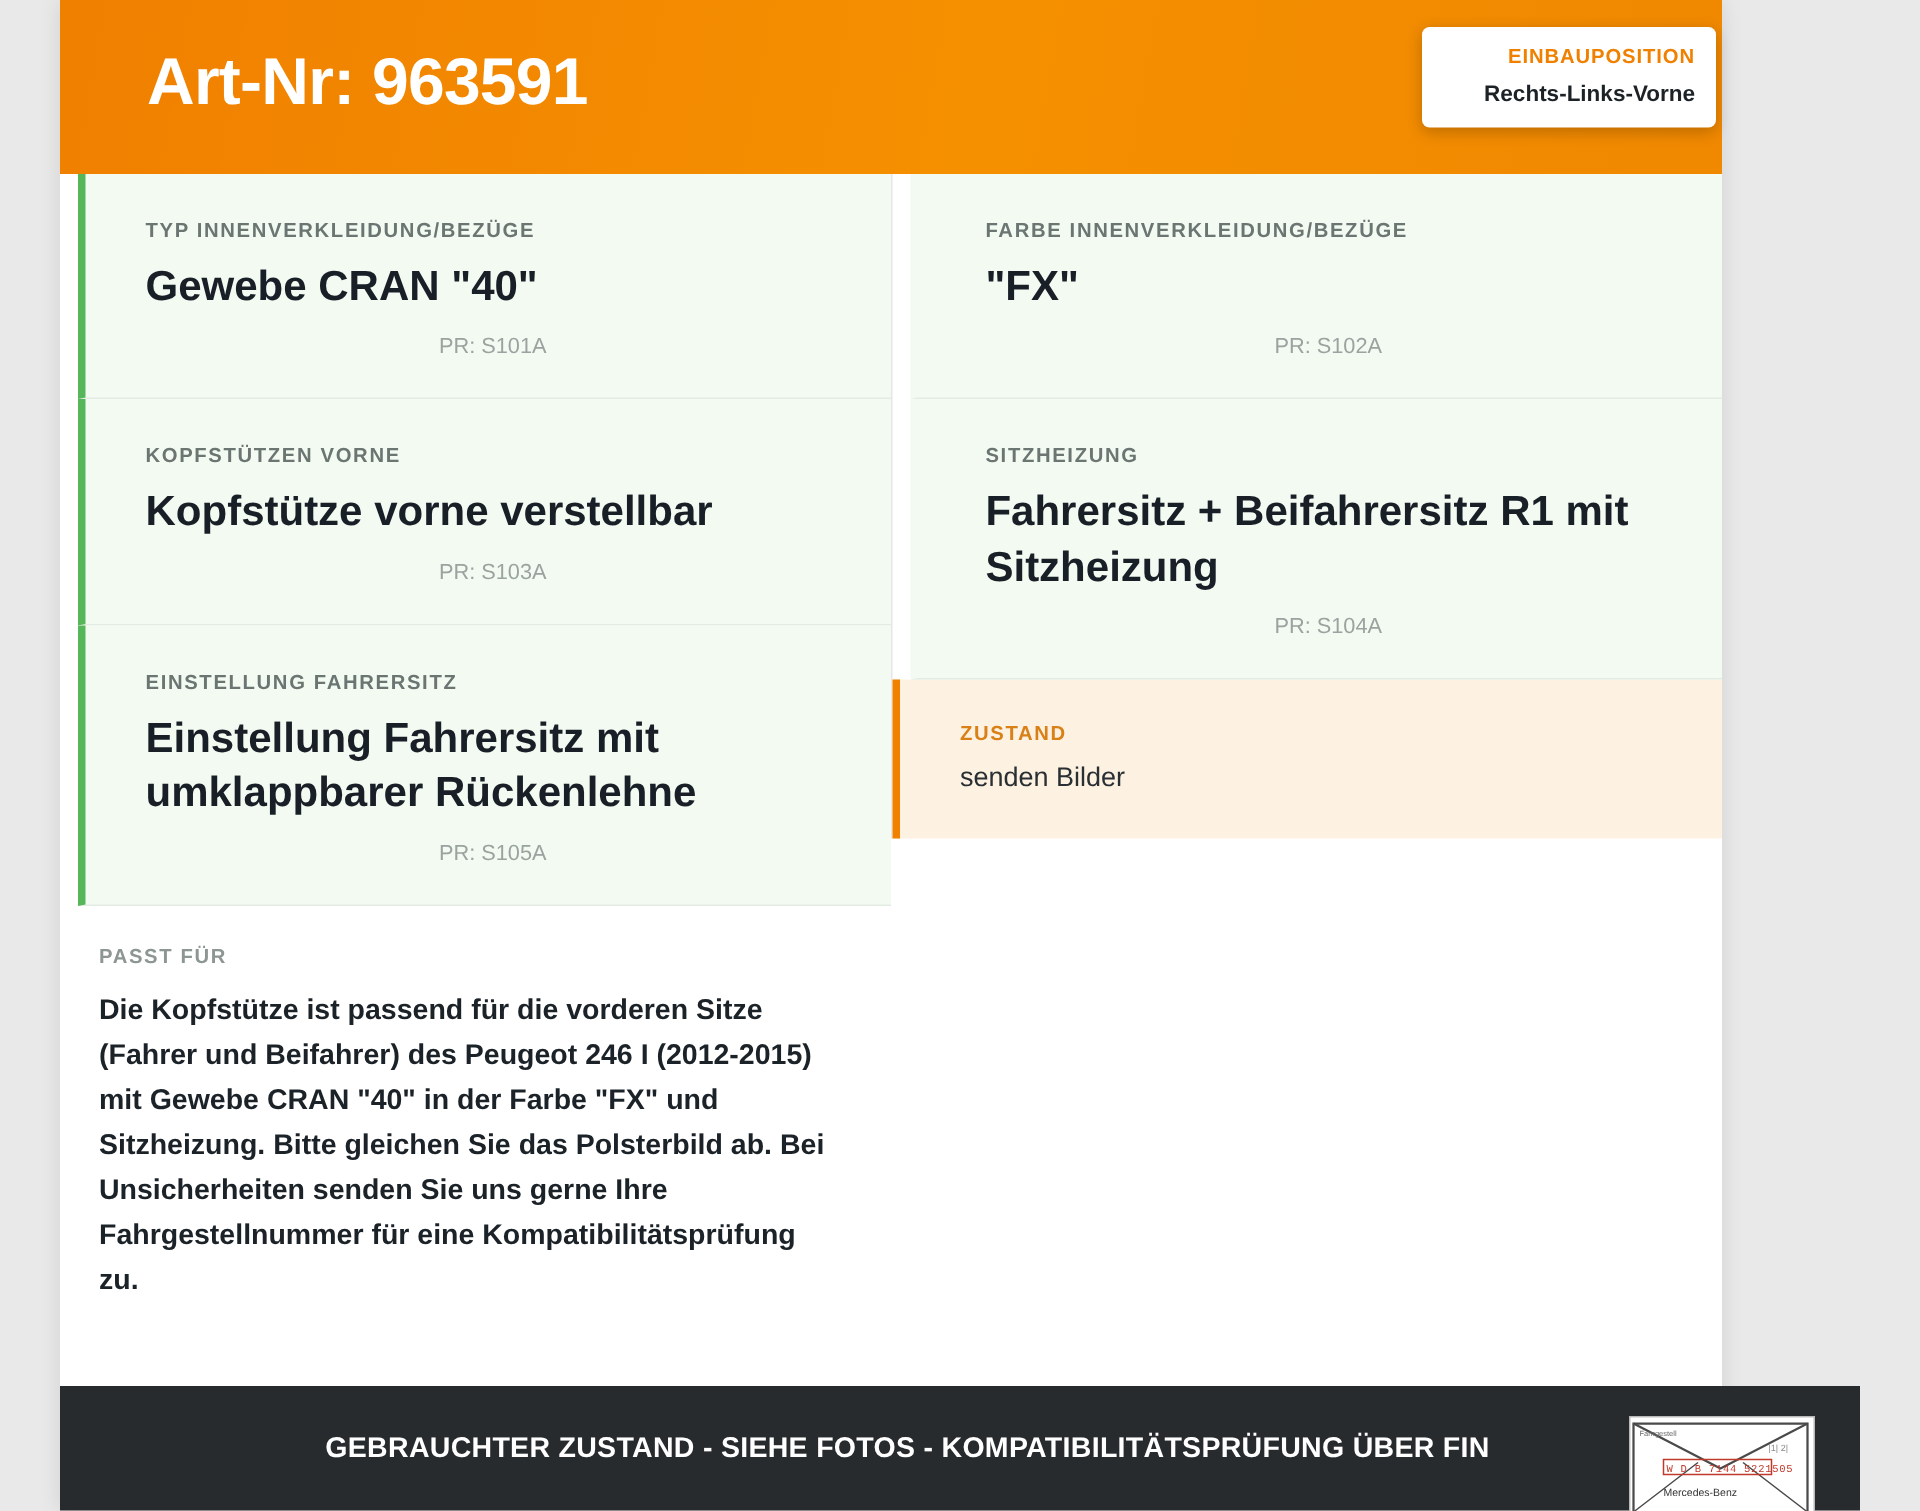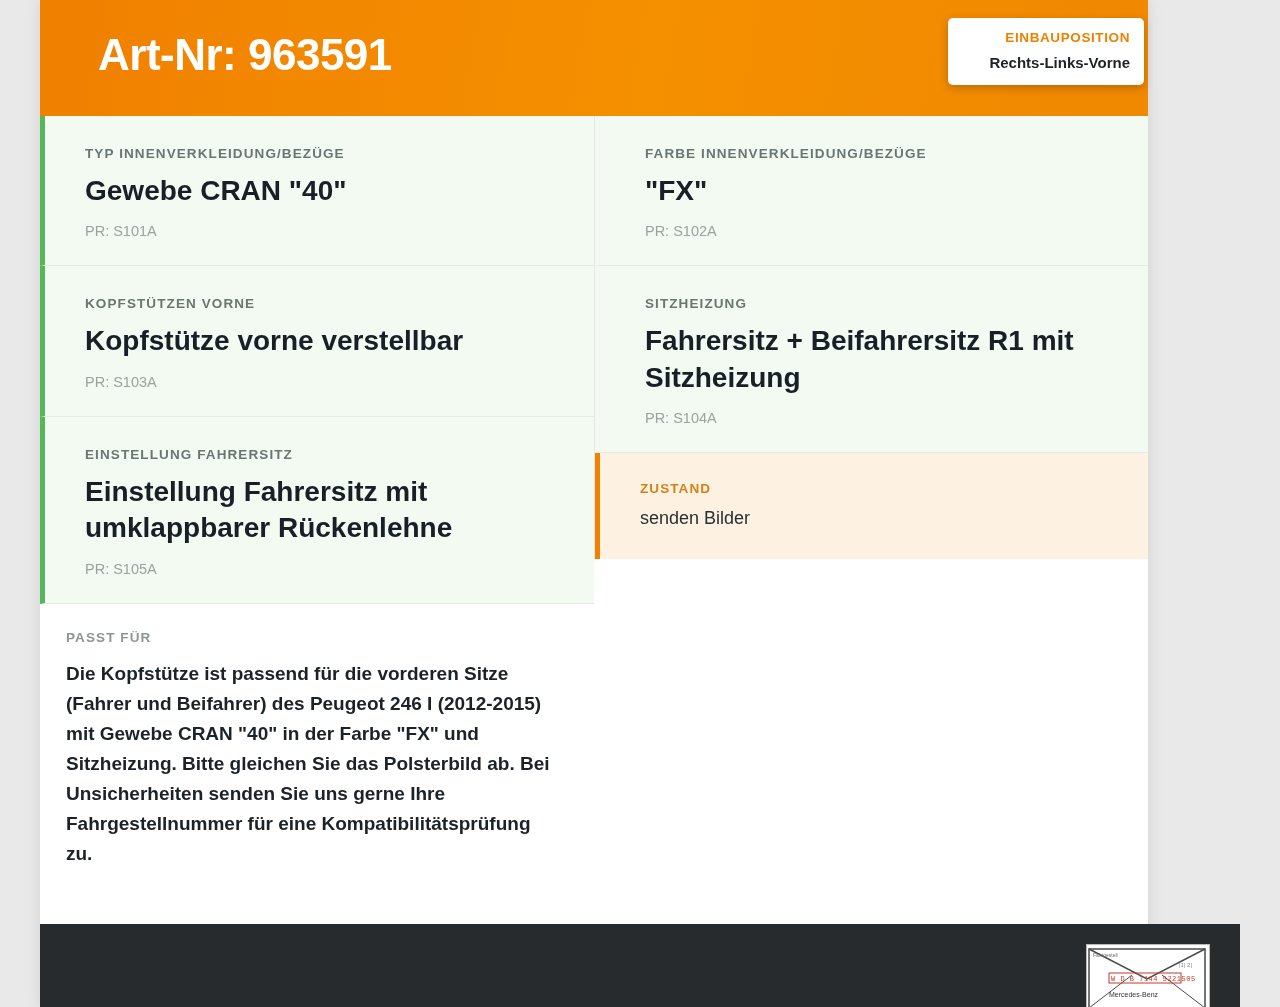--- a/index.html
+++ b/index.html
@@ -78,20 +78,21 @@
     border-left: 1px solid #e6e6e6;
   }
 
   .spec {
     position: relative;
     background: #f2faf2;
     border-left: 5px solid #56b65a;
     border-bottom: 1px solid #e3ece3;
     padding: 30px 34px 26px 40px;
     box-sizing: border-box;
+    margin-left: 12px;
   }
   .spec.plain {
     border-left: 5px solid transparent;
     padding-left: 45px;
   }
   .spec-label {
     font-size: 13.5px;
     font-weight: bold;
     letter-spacing: 1.1px;
     text-transform: uppercase;
@@ -101,20 +102,21 @@
   .spec-value {
     font-size: 28px;
     font-weight: bold;
     color: #181f26;
     line-height: 1.3;
     margin-bottom: 14px;
   }
   .spec-pr {
     font-size: 14.5px;
     color: #9aa39f;
+    text-align: center;
   }
 
   .zustand {
     background: #fdf1e2;
     border-left: 5px solid #f08000;
     padding: 28px 34px 30px 40px;
     box-sizing: border-box;
   }
   .zustand-label {
     font-size: 13.5px;
@@ -244,20 +246,21 @@
 
       <div class="zustand">
         <div class="zustand-label">Zustand</div>
         <div class="zustand-value">senden Bilder</div>
       </div>
 
     </div>
   </div>
 
   <div class="footer">
+    <div class="footer-text">GEBRAUCHTER ZUSTAND - SIEHE FOTOS - KOMPATIBILITÄTSPRÜFUNG ÜBER FIN</div>
     <div class="footer-badge">
       <svg width="120" height="67" viewBox="0 0 120 67" xmlns="http://www.w3.org/2000/svg">
         <rect x="0" y="0" width="120" height="67" fill="#ffffff"></rect>
         <path d="M2 4 L118 4 L118 63 L2 63 Z" fill="none" stroke="#4a4a4a" stroke-width="1.5"></path>
         <path d="M2 4 L60 34 L118 4" fill="none" stroke="#4a4a4a" stroke-width="1.5"></path>
         <path d="M2 63 L45 30 M118 63 L75 30" fill="none" stroke="#4a4a4a" stroke-width="1"></path>
         <text x="6" y="12" font-family="Liberation Sans, sans-serif" font-size="5" fill="#6b6b6b">Fahrgestell</text>
         <rect x="22" y="28" width="72" height="10" fill="none" stroke="#c0392b" stroke-width="1"></rect>
         <text x="24" y="36" font-family="Liberation Mono, monospace" font-size="7" fill="#c0392b" letter-spacing="0.5">W D B 7144 5221505</text>
         <text x="22" y="52" font-family="Liberation Sans, sans-serif" font-size="7" fill="#333333">Mercedes-Benz</text>

